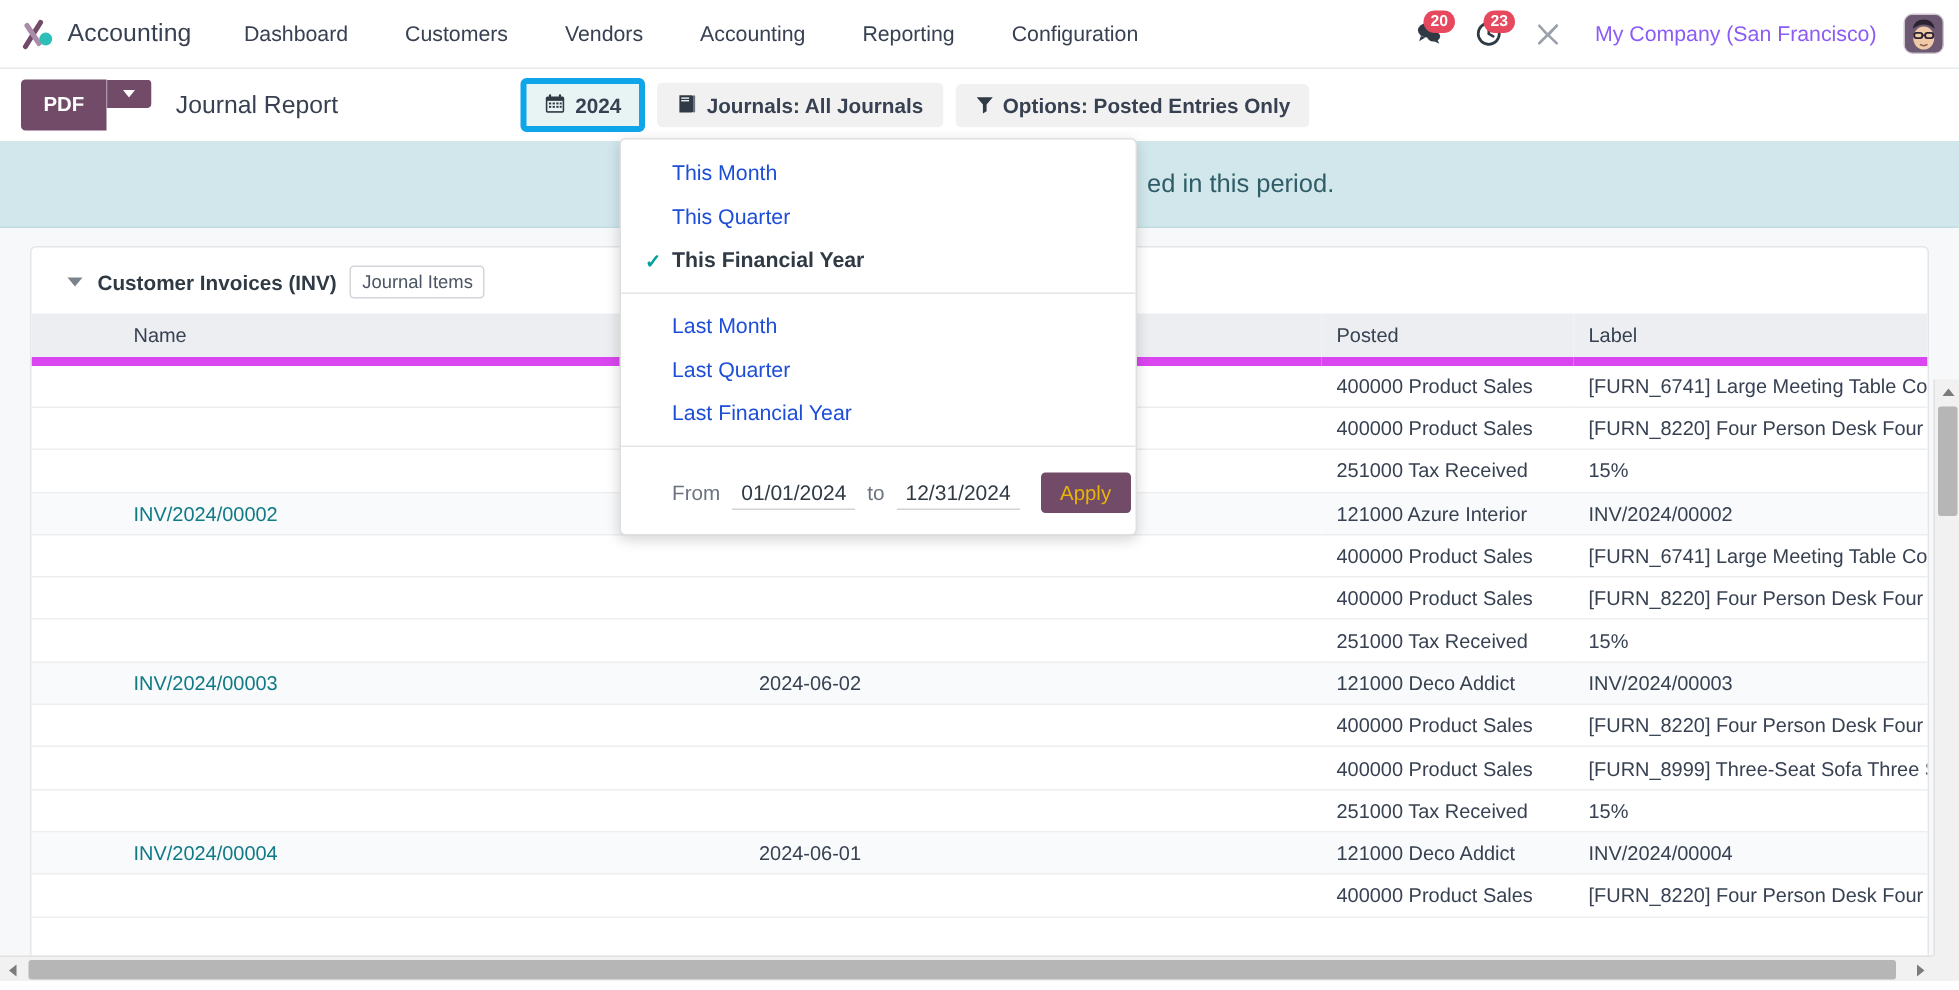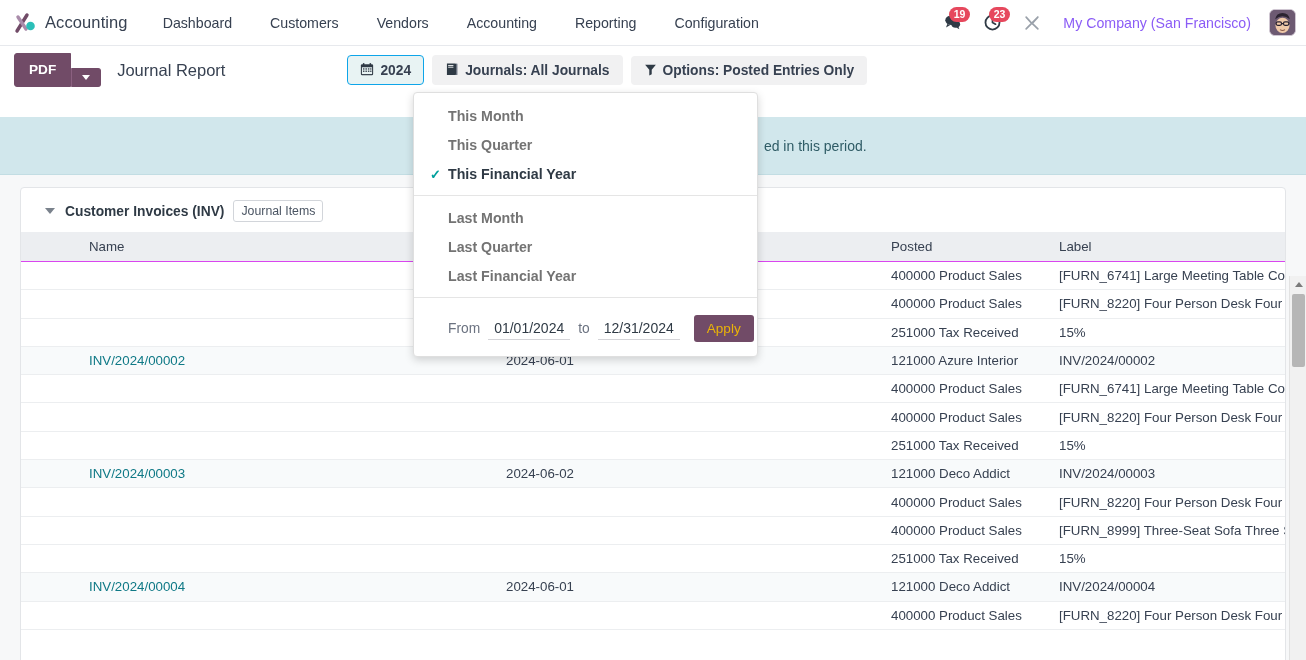--- a/index.html
+++ b/index.html
@@ -51,21 +51,21 @@
     width: 27px; height: 27px; border-radius: 6px; margin-left: 6px;
     background: #6d5a72; cursor: pointer; overflow: hidden; position: relative;
     border: 1px solid #cfc6d2;
   }
 
   
   .control-panel {
     height: 48px; background: #fff; display: flex; align-items: center;
     padding: 0 14px; position: relative; z-index: 30;
   }
-  .btn-group { display: flex; align-items: flex-end; }
+  .btn-group { display: flex; align-items: flex-start; }
   .btn-pdf {
     background: #714b67; color: #fff; border: 1px solid #714b67;
     font-size: 13.6px; font-weight: 600; padding: 6px 14px;
     border-radius: 3px 0 0 3px; cursor: pointer; line-height: 1.45;
   }
   .btn-pdf-caret {
     background: #714b67; color: #fff; border: 1px solid #714b67;
     border-left: 1px solid #8b6080;
     border-radius: 0 3px 3px 0; padding: 6px 10px; cursor: pointer;
     display: flex; align-items: center; justify-content: center;
@@ -80,39 +80,39 @@
 
   .filters { display: flex; align-items: center; gap: 8px; margin-left: 122px; position: relative; }
   .filter-btn {
     display: flex; align-items: center; gap: 6px;
     background: #f1f1f2; border: 1px solid transparent;
     border-radius: 4px; padding: 6px 12px;
     font-size: 13.8px; font-weight: 700; color: #374151;
     cursor: pointer; white-space: nowrap;
   }
   .filter-btn.active {
-    background: #e8f3f3; border: 1px solid #0ea5e9; color: #374151;
+    background: #e8f3f3; border: 4px solid #0ea5e9; color: #374151;
   }
   .filter-ico { font-size: 13px; line-height: 1; display: inline-block; }
 
   
   .dropdown {
     position: absolute;
     left: 413px; top: 92px;
     width: 345px;
     background: #fff;
     border: 1px solid #dfdfdf;
     border-radius: 4px;
     box-shadow: 0 3px 9px rgba(0,0,0,.17);
     z-index: 60;
     padding: 8px 0 0 0;
   }
   .dd-item {
-    font-size: 14.2px; color: #737373; padding: 6.5px 12px 6.5px 34px;
-    cursor: pointer; position: relative; white-space: nowrap; font-weight: bold;
+    font-size: 14.2px; color: #1d4ed8; padding: 6.5px 12px 6.5px 34px;
+    cursor: pointer; position: relative; white-space: nowrap;
   }
   .dd-item.selected { font-weight: 700; color: #2f3a45; }
   .dd-check {
     position: absolute; left: 16px; top: 50%; transform: translateY(-50%);
     color: #00a09d; font-size: 13px; font-weight: 700;
   }
   .dd-divider { height: 1px; background: #e5e5e5; margin: 7px 0; }
   .dd-range {
     display: flex; align-items: center; gap: 8px;
     padding: 10px 14px 14px 34px;
@@ -126,24 +126,23 @@
   }
   .dd-apply {
     background: #714b67; color: #eab308; border: none; border-radius: 3px;
     font-family: "Liberation Sans", sans-serif;
     font-size: 13.6px; padding: 6px 13px; cursor: pointer; margin-left: 6px;
   }
 
   
   .banner {
     background: #d1e7ec; color: #2f5c66;
-    font-size: 14px; height: 58px;
+    font-size: 17px; height: 58px;
     display: flex; align-items: center; padding: 0 20px;
     border-bottom: 1px solid #c2dde3;
-    margin-top: 23px;
   }
 
   
   .content-wrap {
     position: relative; height: 502px; background: #f7f8f9;
     padding: 12px 20px 0 20px; overflow: hidden;
   }
   .report-card {
     background: #fff; border: 1px solid #e3e5e8; border-radius: 4px 4px 0 0;
     height: 100%; overflow: hidden; position: relative;
@@ -160,21 +159,21 @@
   .section-title { font-size: 13.8px; font-weight: 700; color: #2f3a45; }
   .chip {
     font-size: 12.3px; color: #4b5563; border: 1px solid #d2d5da;
     border-radius: 3px; padding: 3px 7px; background: #fff; cursor: pointer;
   }
 
   table.journal { width: 100%; border-collapse: collapse; table-layout: fixed; }
   table.journal th {
     background: #eceef1; font-size: 13.3px; font-weight: 400; color: #374151;
     text-align: left; padding: 7px 10px; height: 26px;
-    border-bottom: 1px solid #d946ef;
+    border-bottom: 6px solid #d946ef;
   }
   table.journal td {
     font-size: 13.3px; color: #374151; padding: 6px 10px; height: 28.3px;
     border-bottom: 1px solid #eceef0; white-space: nowrap; overflow: hidden;
   }
   tr.entry-row td { background: #f8fafb; }
   tr.line-row td { background: #ffffff; }
   .col-name { width: 475px; padding-left: 68px !important; }
   .col-date { width: 385px; }
   .col-account { width: 168px; }
@@ -252,21 +251,21 @@
   </div>
 
   <div class="nav-right">
     <span class="sysicon">
       <svg width="19" height="19" viewBox="0 0 20 20">
         <ellipse cx="9" cy="7.6" rx="6.6" ry="5.1" fill="#2f3a45"></ellipse>
         <path d="M4.5 11.5 L3.2 15.2 L7.6 12.6 Z" fill="#2f3a45"></path>
         <ellipse cx="13.4" cy="11.8" rx="4.6" ry="3.6" fill="#2f3a45"></ellipse>
         <path d="M16.2 14.4 L17.3 17 L13.9 15.2 Z" fill="#2f3a45"></path>
       </svg>
-      <span class="badge">19</span>
+      <span class="badge">20</span>
     </span>
     <span class="sysicon">
       <svg width="19" height="19" viewBox="0 0 20 20">
         <circle cx="10" cy="10" r="7.4" fill="none" stroke="#2f3a45" stroke-width="1.9"></circle>
         <path d="M10 5.4 L10 10 L13.2 11.8" fill="none" stroke="#2f3a45" stroke-width="1.8" stroke-linecap="round"></path>
       </svg>
       <span class="badge">23</span>
     </span>
     <span class="sysicon">
       <svg width="18" height="18" viewBox="0 0 20 20">

